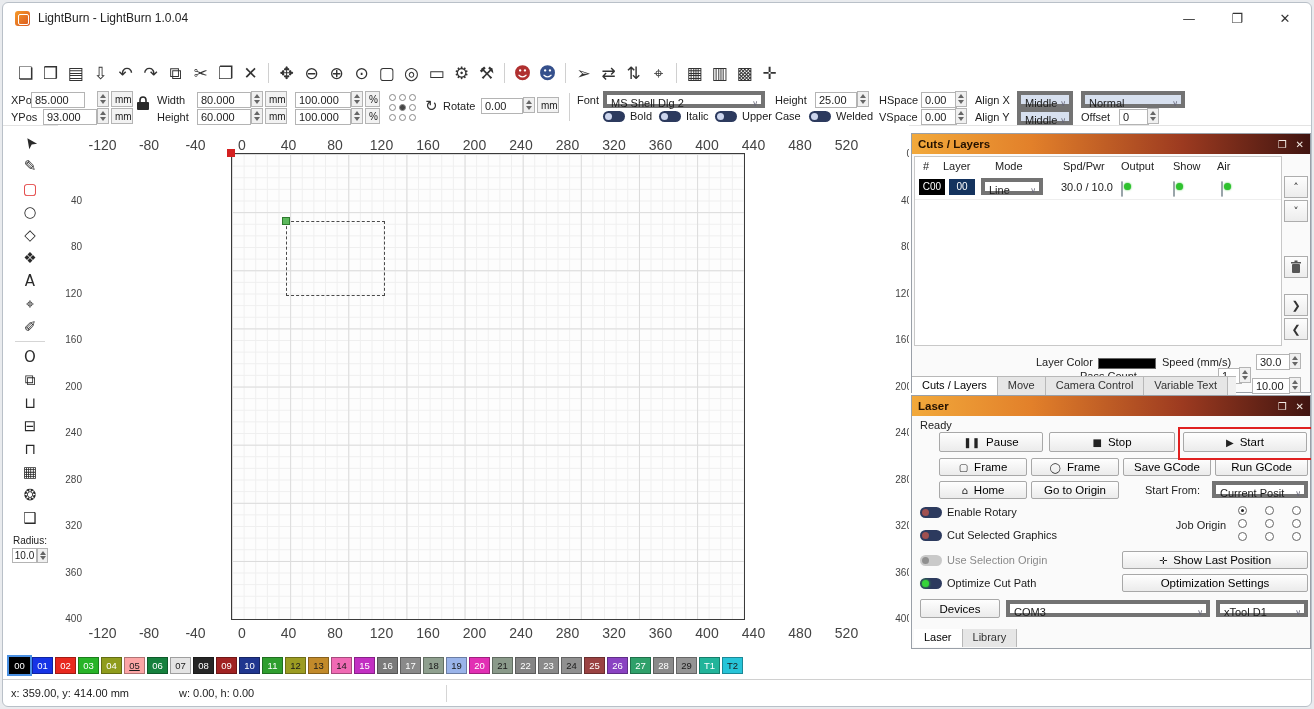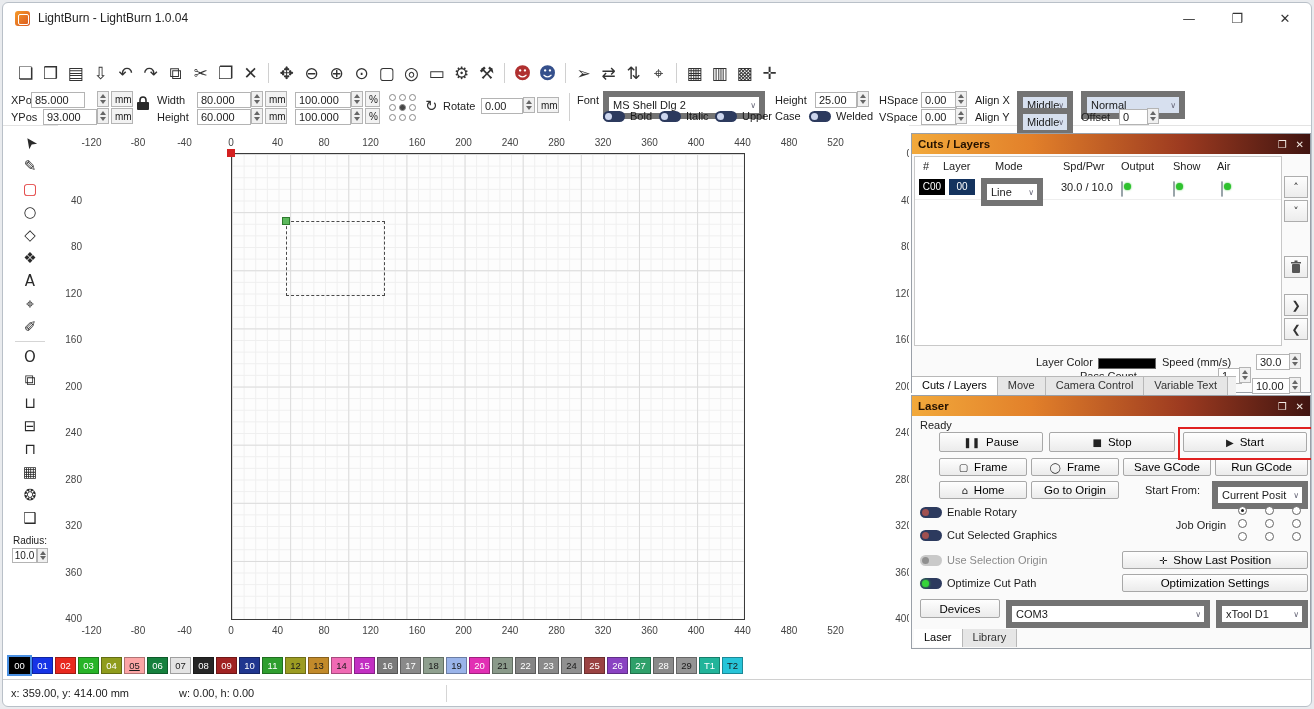--- a/index.html
+++ b/index.html
@@ -21,21 +21,21 @@
   .ticon{width:25px;height:26px;display:flex;align-items:center;justify-content:center;font-size:17px;color:#333;font-family:"DejaVu Sans",sans-serif;}
   .tsep{width:1px;height:20px;background:#d0d0d0;margin:0 5px;}
   
   #tbar2{position:absolute;left:0;top:86px;width:100%;height:36px;border-bottom:1px solid #e3e3e3;}
   .lbl{position:absolute;font-size:11px;color:#222;line-height:13px;white-space:nowrap;}
   .field{position:absolute;height:14px;line-height:14px;background:#fff;border:1px solid #b4b4b4;font-size:11px;padding:0 3px;white-space:nowrap;}
   .spin{position:absolute;width:12px;height:16px;background:#f0f0f0;border:1px solid #b4b4b4;box-sizing:border-box;}
   .spin::before,.sspin::before{content:"";position:absolute;left:2px;top:2px;border-left:3px solid transparent;border-right:3px solid transparent;border-bottom:4px solid #666;}
   .spin::after,.sspin::after{content:"";position:absolute;left:2px;bottom:2px;border-left:3px solid transparent;border-right:3px solid transparent;border-top:4px solid #666;}
   .unit{position:absolute;height:16px;line-height:15px;background:#f2f2f2;border:1px solid #b4b4b4;font-size:10px;padding:0 3px;box-sizing:border-box;white-space:nowrap;}
-  .combo{position:absolute;height:28px;line-height:16px;background:#fff;border:6px solid #737373;font-size:11px;box-sizing:border-box;white-space:nowrap;}
+  .combo{position:absolute;height:17px;line-height:16px;background:#fff;border:4px solid #737373;font-size:11px;box-sizing:border-box;white-space:nowrap;}
   .combo .cval{position:absolute;left:4px;top:0;}
   .combo .ca{position:absolute;right:3px;top:1px;font-size:8px;color:#667;font-family:"DejaVu Sans",sans-serif;}
   .combo.gray{background:#d7e0ef;}
   .vsep{position:absolute;width:1px;background:#d0d0d0;}
   .tgl{position:absolute;display:flex;align-items:center;gap:5px;font-size:11px;white-space:nowrap;}
   .pill{width:22px;height:11px;border-radius:6px;background:#2c3a5e;position:relative;flex:0 0 auto;}
   .pill::after{content:"";position:absolute;left:2px;top:2px;width:7px;height:7px;border-radius:50%;background:#cdd6ee;}
   .pill.on::after{background:#35d43a;box-shadow:0 0 3px #35d43a;}
   .pill.off::after{background:#a05050;}
   .pill.dis{background:#c9c9c9;}
@@ -47,21 +47,21 @@
   #ltools{position:absolute;left:0;top:122px;width:54px;height:524px;display:flex;flex-direction:column;align-items:center;padding-top:6px;box-sizing:border-box;}
   .tool{width:26px;height:23px;display:flex;align-items:center;justify-content:center;font-size:15px;color:#2a2a2a;font-family:"DejaVu Sans",sans-serif;}
   .tool.active{color:#e03030;font-weight:bold;}
   .tool.rot span{display:inline-block;transform:rotate(-125deg);}
   .lt-sep{width:30px;height:1px;background:#d5d5d5;margin:3px 0;}
   #radius-box{margin-top:6px;font-size:10px;text-align:center;color:#222;}
   .sfield{display:inline-block;height:13px;line-height:13px;background:#fff;border:1px solid #b4b4b4;font-size:10px;padding:0 2px;}
   .sspin{display:inline-block;width:11px;height:15px;background:#f0f0f0;border:1px solid #b4b4b4;position:relative;vertical-align:top;box-sizing:border-box;}
   
   #canvas{position:absolute;left:55px;top:122px;width:851px;height:523px;background:#fff;overflow:hidden;}
-  .hnum{position:absolute;font-size:10px;color:#444;transform:translateX(-50%);white-space:nowrap;}
+  .hnum{position:absolute;font-size:14px;color:#444;transform:translateX(-50%);white-space:nowrap;margin-left:11px;}
   .vnum{position:absolute;font-size:10px;color:#444;width:22px;text-align:right;transform:translateY(-50%);}
   #workspace{position:absolute;left:173px;top:28px;width:512px;height:465px;border:1px solid #3a3a3a;background-color:#fdfdfd;
     background-image:
       linear-gradient(to right,#dcdcdc 1px,transparent 1px),
       linear-gradient(to bottom,#dcdcdc 1px,transparent 1px),
       linear-gradient(to right,#efefef 1px,transparent 1px),
       linear-gradient(to bottom,#efefef 1px,transparent 1px);
     background-size:58.15px 58.15px,58.15px 58.15px,11.63px 11.63px,11.63px 11.63px;}
   #sel-rect{position:absolute;left:228px;top:96px;width:97px;height:73px;border:1.5px dashed #4a4a4a;}
   #sel-handle{position:absolute;left:224px;top:92px;width:8px;height:8px;background:#5cb85c;border:1px solid #2d7a2d;box-sizing:border-box;}

